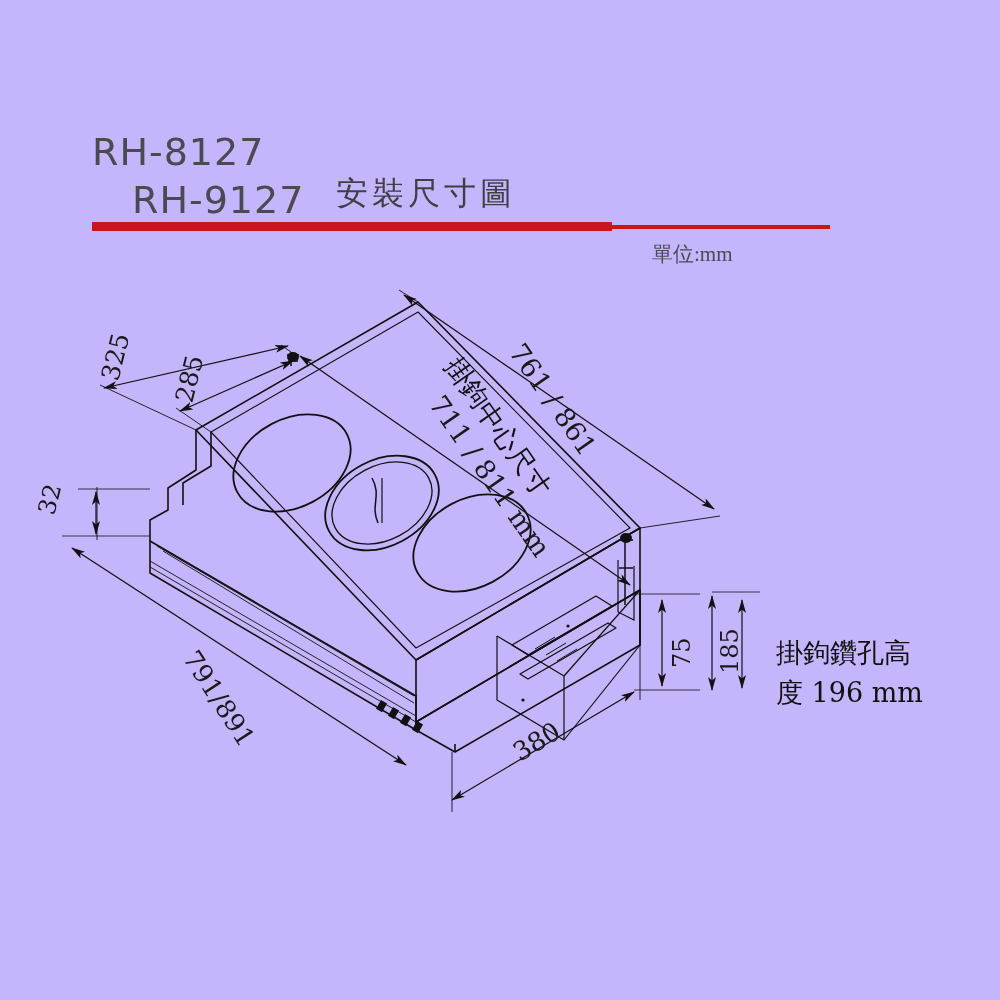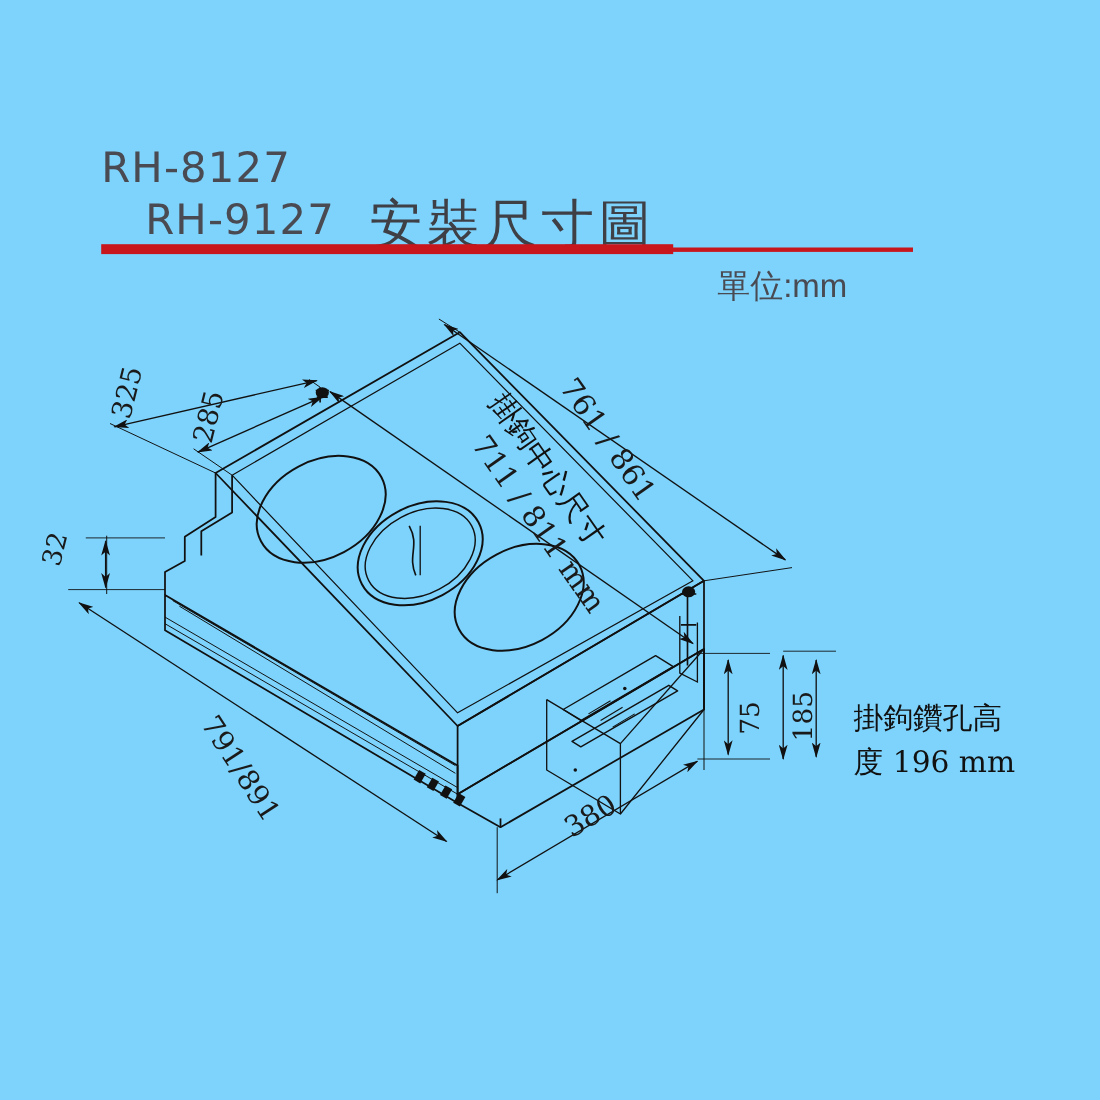--- a/index.html
+++ b/index.html
@@ -4,21 +4,21 @@
 <style>
   html, body {
     margin: 0;
     padding: 0;
     background: #ffffff;
   }
   #page {
     position: relative;
     width: 1000px;
     height: 1000px;
-    background: #7dd3fc;
+    background: #c4b5fd;
     overflow: hidden;
     font-family: "DejaVu Sans", sans-serif;
   }
 
   
   #header-block {
     position: absolute;
     left: 0; top: 0;
     width: 1000px;
     height: 280px;
@@ -33,21 +33,21 @@
     white-space: nowrap;
   }
   #model-1 { top: 130px; }
   #model-2 { top: 178px; margin-left: 40px; }
 
   #doc-title {
     position: absolute;
     left: 336px;
     top: 172px;
     font-family: Liberation Serif, serif;
-    font-size: 48px;
+    font-size: 32px;
     letter-spacing: 4px;
     color: #3f3f46;
     white-space: nowrap;
   }
 
   #rule-thick {
     position: absolute;
     left: 92px;
     top: 222px;
     width: 520px;
@@ -60,22 +60,22 @@
     top: 225px;
     width: 222px;
     height: 4px;
     background: #c8161d;
   }
 
   #unit-note {
     position: absolute;
     left: 652px;
     top: 240px;
-    font-family: Liberation Sans, sans-serif;
-    font-size: 30px;
+    font-family: Liberation Serif, serif;
+    font-size: 21px;
     color: #4a4a52;
     white-space: nowrap;
   }
 
   
   #drawing-svg {
     position: absolute;
     left: 0;
     top: 0;
     width: 1000px;

